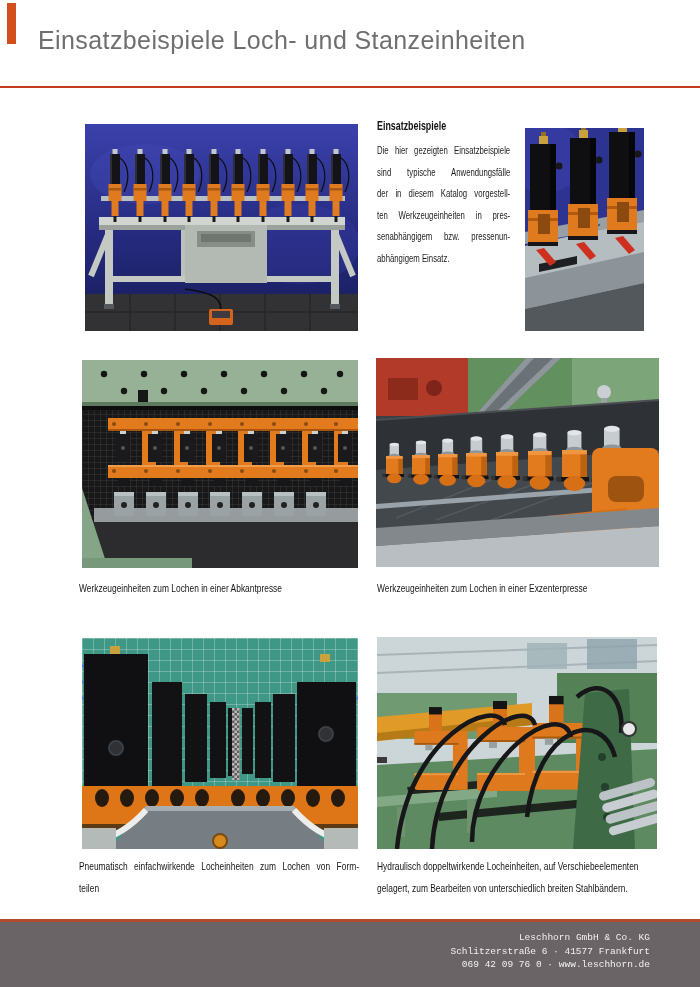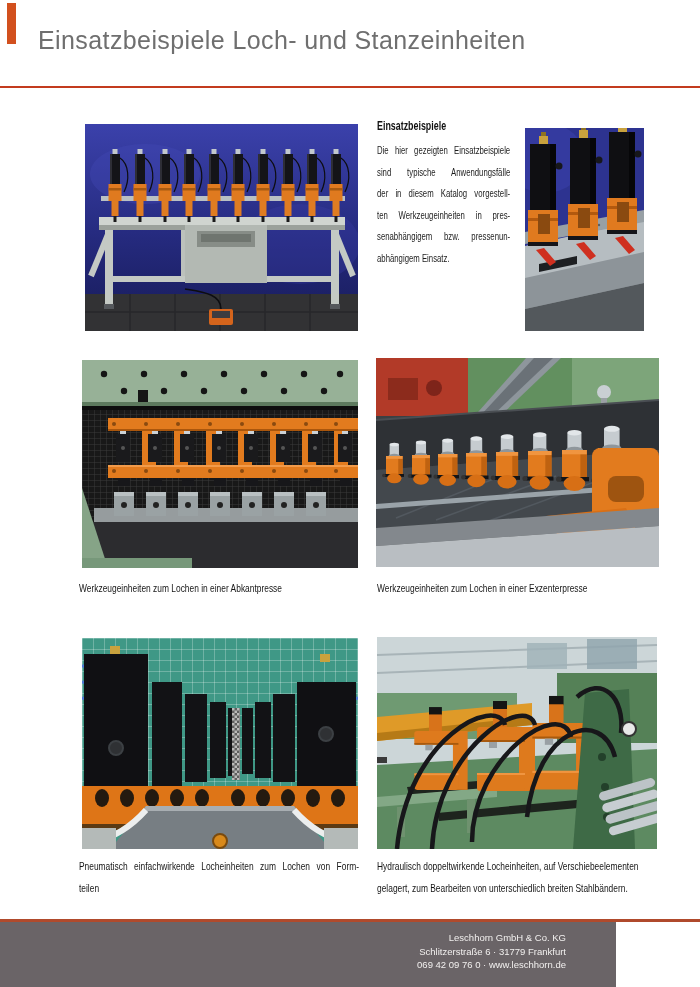--- a/index.html
+++ b/index.html
@@ -29,21 +29,21 @@
 
   .caption{position:absolute;width:350px;transform:scaleX(0.8);transform-origin:0 0;
            font-size:10.5px;color:#151515;line-height:22px;}
   .cap-mid-left{left:79px;top:577px;}
   .cap-mid-right{left:377px;top:577px;}
   .cap-bot-left{left:79px;top:855px;}
   .cap-bot-right{left:377px;top:855px;}
   .cap-line-justify{text-align:justify;text-align-last:justify;height:22px;overflow:hidden;}
 
   .footer-line{position:absolute;left:0;top:919px;width:700px;height:3px;background:#b04a2c;}
-  .footer{position:absolute;left:0;top:922px;width:616px;height:65px;background:#6a6467;}
+  .footer{position:absolute;left:0;top:922px;width:700px;height:65px;background:#6a6467;font-family:Liberation Mono, monospace;}
   .footer-text{position:absolute;right:50px;top:9px;text-align:right;color:#f2f0ef;
                font-size:9.5px;line-height:13.5px;}
 </style>
 </head>
 <body>
 
 <div class="page">
 
   <div class="corner-bar"></div>
 
@@ -408,18 +408,18 @@
   </div>
   <div class="caption cap-bot-right">
     <div>Hydraulisch doppeltwirkende Locheinheiten, auf Verschiebeelementen</div>
     <div>gelagert, zum Bearbeiten von unterschiedlich breiten Stahlbändern.</div>
   </div>
 
   <div class="footer-line"></div>
   <div class="footer">
     <div class="footer-text">
       <div>Leschhorn GmbH &amp; Co. KG</div>
-      <div>Schlitzerstraße 6 · 31779 Frankfurt</div>
+      <div>Schlitzerstraße 6 · 41577 Frankfurt</div>
       <div>069 42 09 76 0 · www.leschhorn.de</div>
     </div>
   </div>
 
 </div>
 
 </body></html>

